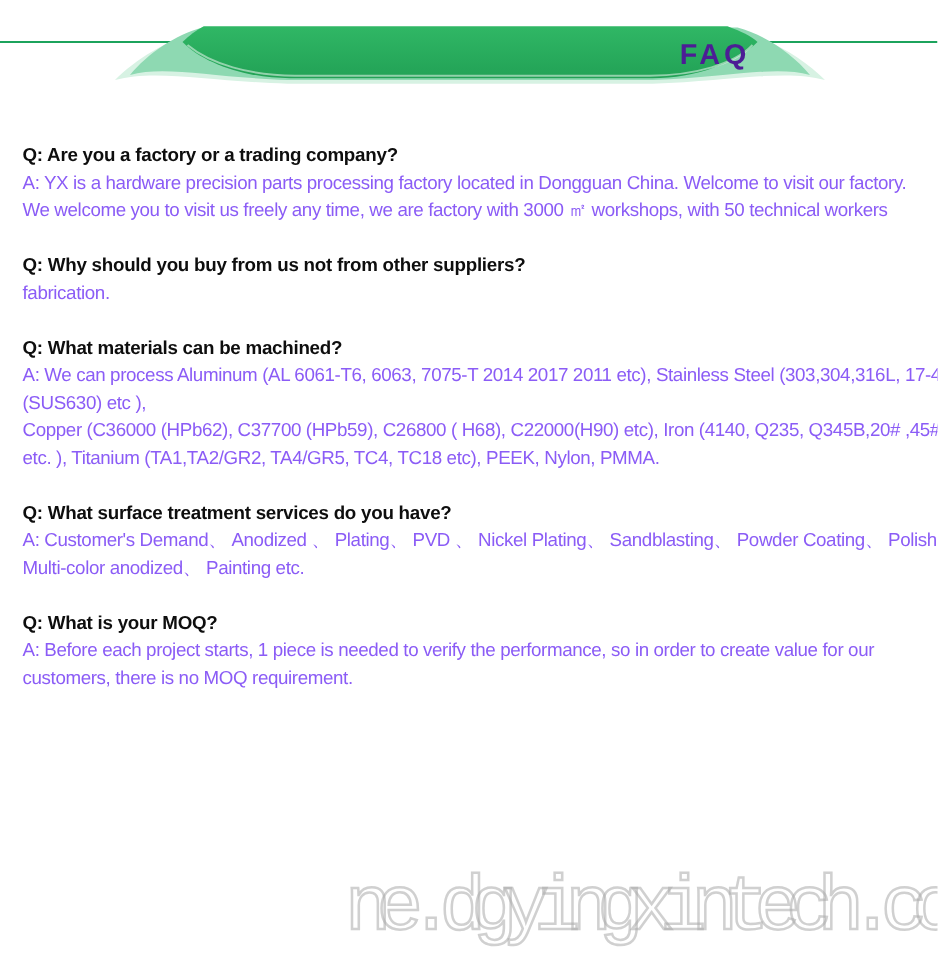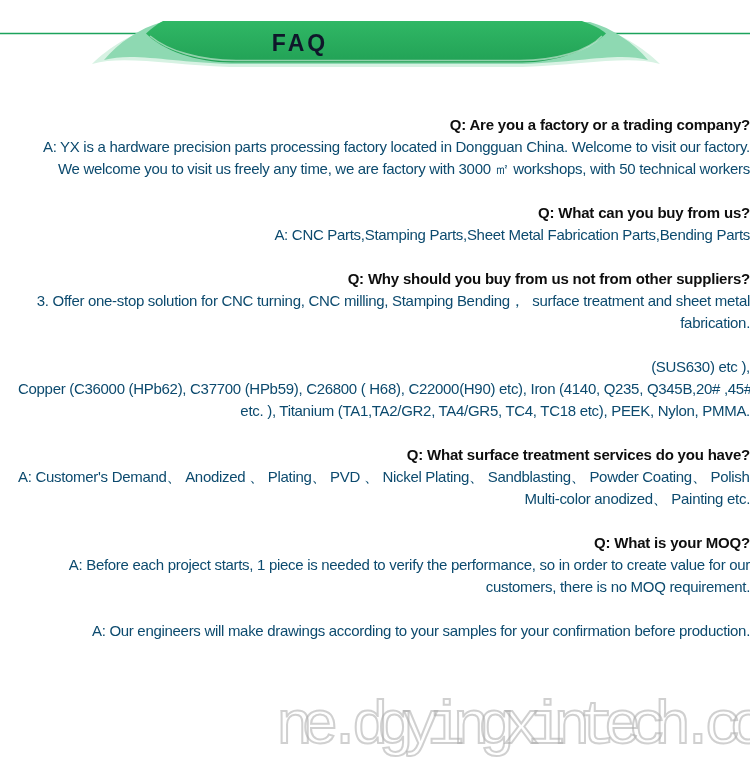--- a/index.html
+++ b/index.html
@@ -9,44 +9,44 @@
     overflow: hidden;
     background: #ffffff;
     font-family: "Liberation Sans", sans-serif;
   }
   .banner-wrap {
     position: absolute; top: 0; left: 0; width: 750px; height: 86px;
   }
   .banner-svg { position: absolute; top: 0; left: 0; }
   .faq-title {
     position: absolute; top: 32px; left: 0; width: 600px;
-    text-align: center;
-    color: #0f172a;
+    text-align: right;
+    color: #4c1d95;
     font-size: 23px;
     font-weight: bold;
     letter-spacing: 3px;
     line-height: 23px;
   }
   .content {
     position: absolute; top: 0; left: 0; width: 750px;
     padding: 114px 0 0 18px;
     box-sizing: border-box;
   }
-  .faq-section { margin-bottom: 22px; text-align: right; }
+  .faq-section { margin-bottom: 22px; }
   .q-line {
     font-size: 15px; line-height: 22px;
     font-weight: bold;
     color: #0e0e0e;
     white-space: pre;
     letter-spacing: -0.2px;
   }
   .a-line {
     font-size: 15px; line-height: 22px;
     font-weight: normal;
-    color: #0c4a6e;
+    color: #8b5cf6;
     white-space: pre;
     letter-spacing: -0.3px;
   }
   .watermark {
     position: absolute;
     left: 276px; top: 696px;
     font-family: Liberation Mono, monospace;
     font-size: 62px;
     line-height: 1;
     letter-spacing: -12px;
@@ -84,48 +84,44 @@
 </div>
 
 <div class="content">
 
   <div class="faq-section">
     <div class="q-line">Q: Are you a factory or a trading company?</div>
     <div class="a-line">A: YX is a hardware precision parts processing factory located in Dongguan China. Welcome to visit our factory.</div>
     <div class="a-line">We welcome you to visit us freely any time, we are factory with 3000 ㎡ workshops, with 50 technical workers</div>
   </div>
 
-  <div class="faq-section">
-    <div class="q-line">Q: What can you buy from us?</div>
-    <div class="a-line">A: CNC Parts,Stamping Parts,Sheet Metal Fabrication Parts,Bending Parts</div>
-  </div>
 
   <div class="faq-section">
     <div class="q-line">Q: Why should you buy from us not from other suppliers?</div>
-    <div class="a-line">   3. Offer one-stop solution for CNC turning, CNC milling, Stamping Bending，  surface treatment and sheet metal</div>
     <div class="a-line">fabrication.</div>
   </div>
 
   <div class="faq-section">
+    <div class="q-line">Q: What materials can be machined?</div>
+    <div class="a-line">A: We can process Aluminum (AL 6061-T6, 6063, 7075-T 2014 2017 2011 etc), Stainless Steel (303,304,316L, 17-4</div>
     <div class="a-line">(SUS630) etc ),</div>
     <div class="a-line">Copper (C36000 (HPb62), C37700 (HPb59), C26800 ( H68), C22000(H90) etc), Iron (4140, Q235, Q345B,20# ,45#</div>
     <div class="a-line">etc. ), Titanium (TA1,TA2/GR2, TA4/GR5, TC4, TC18 etc), PEEK, Nylon, PMMA.</div>
   </div>
 
   <div class="faq-section">
     <div class="q-line">Q: What surface treatment services do you have?</div>
     <div class="a-line">A: Customer's Demand、 Anodized 、 Plating、 PVD 、 Nickel Plating、 Sandblasting、 Powder Coating、 Polishing、</div>
     <div class="a-line">Multi-color anodized、 Painting etc.</div>
   </div>
 
   <div class="faq-section">
     <div class="q-line">Q: What is your MOQ?</div>
     <div class="a-line">A: Before each project starts, 1 piece is needed to verify the performance, so in order to create value for our</div>
     <div class="a-line">customers, there is no MOQ requirement.</div>
   </div>
 
   <div class="faq-section">
-    <div class="a-line">A: Our engineers will make drawings according to your samples for your confirmation before production.</div>
   </div>
 
 </div>
 
 <div class="watermark">ne.dgyingxintech.com</div>
 
 </body></html>

